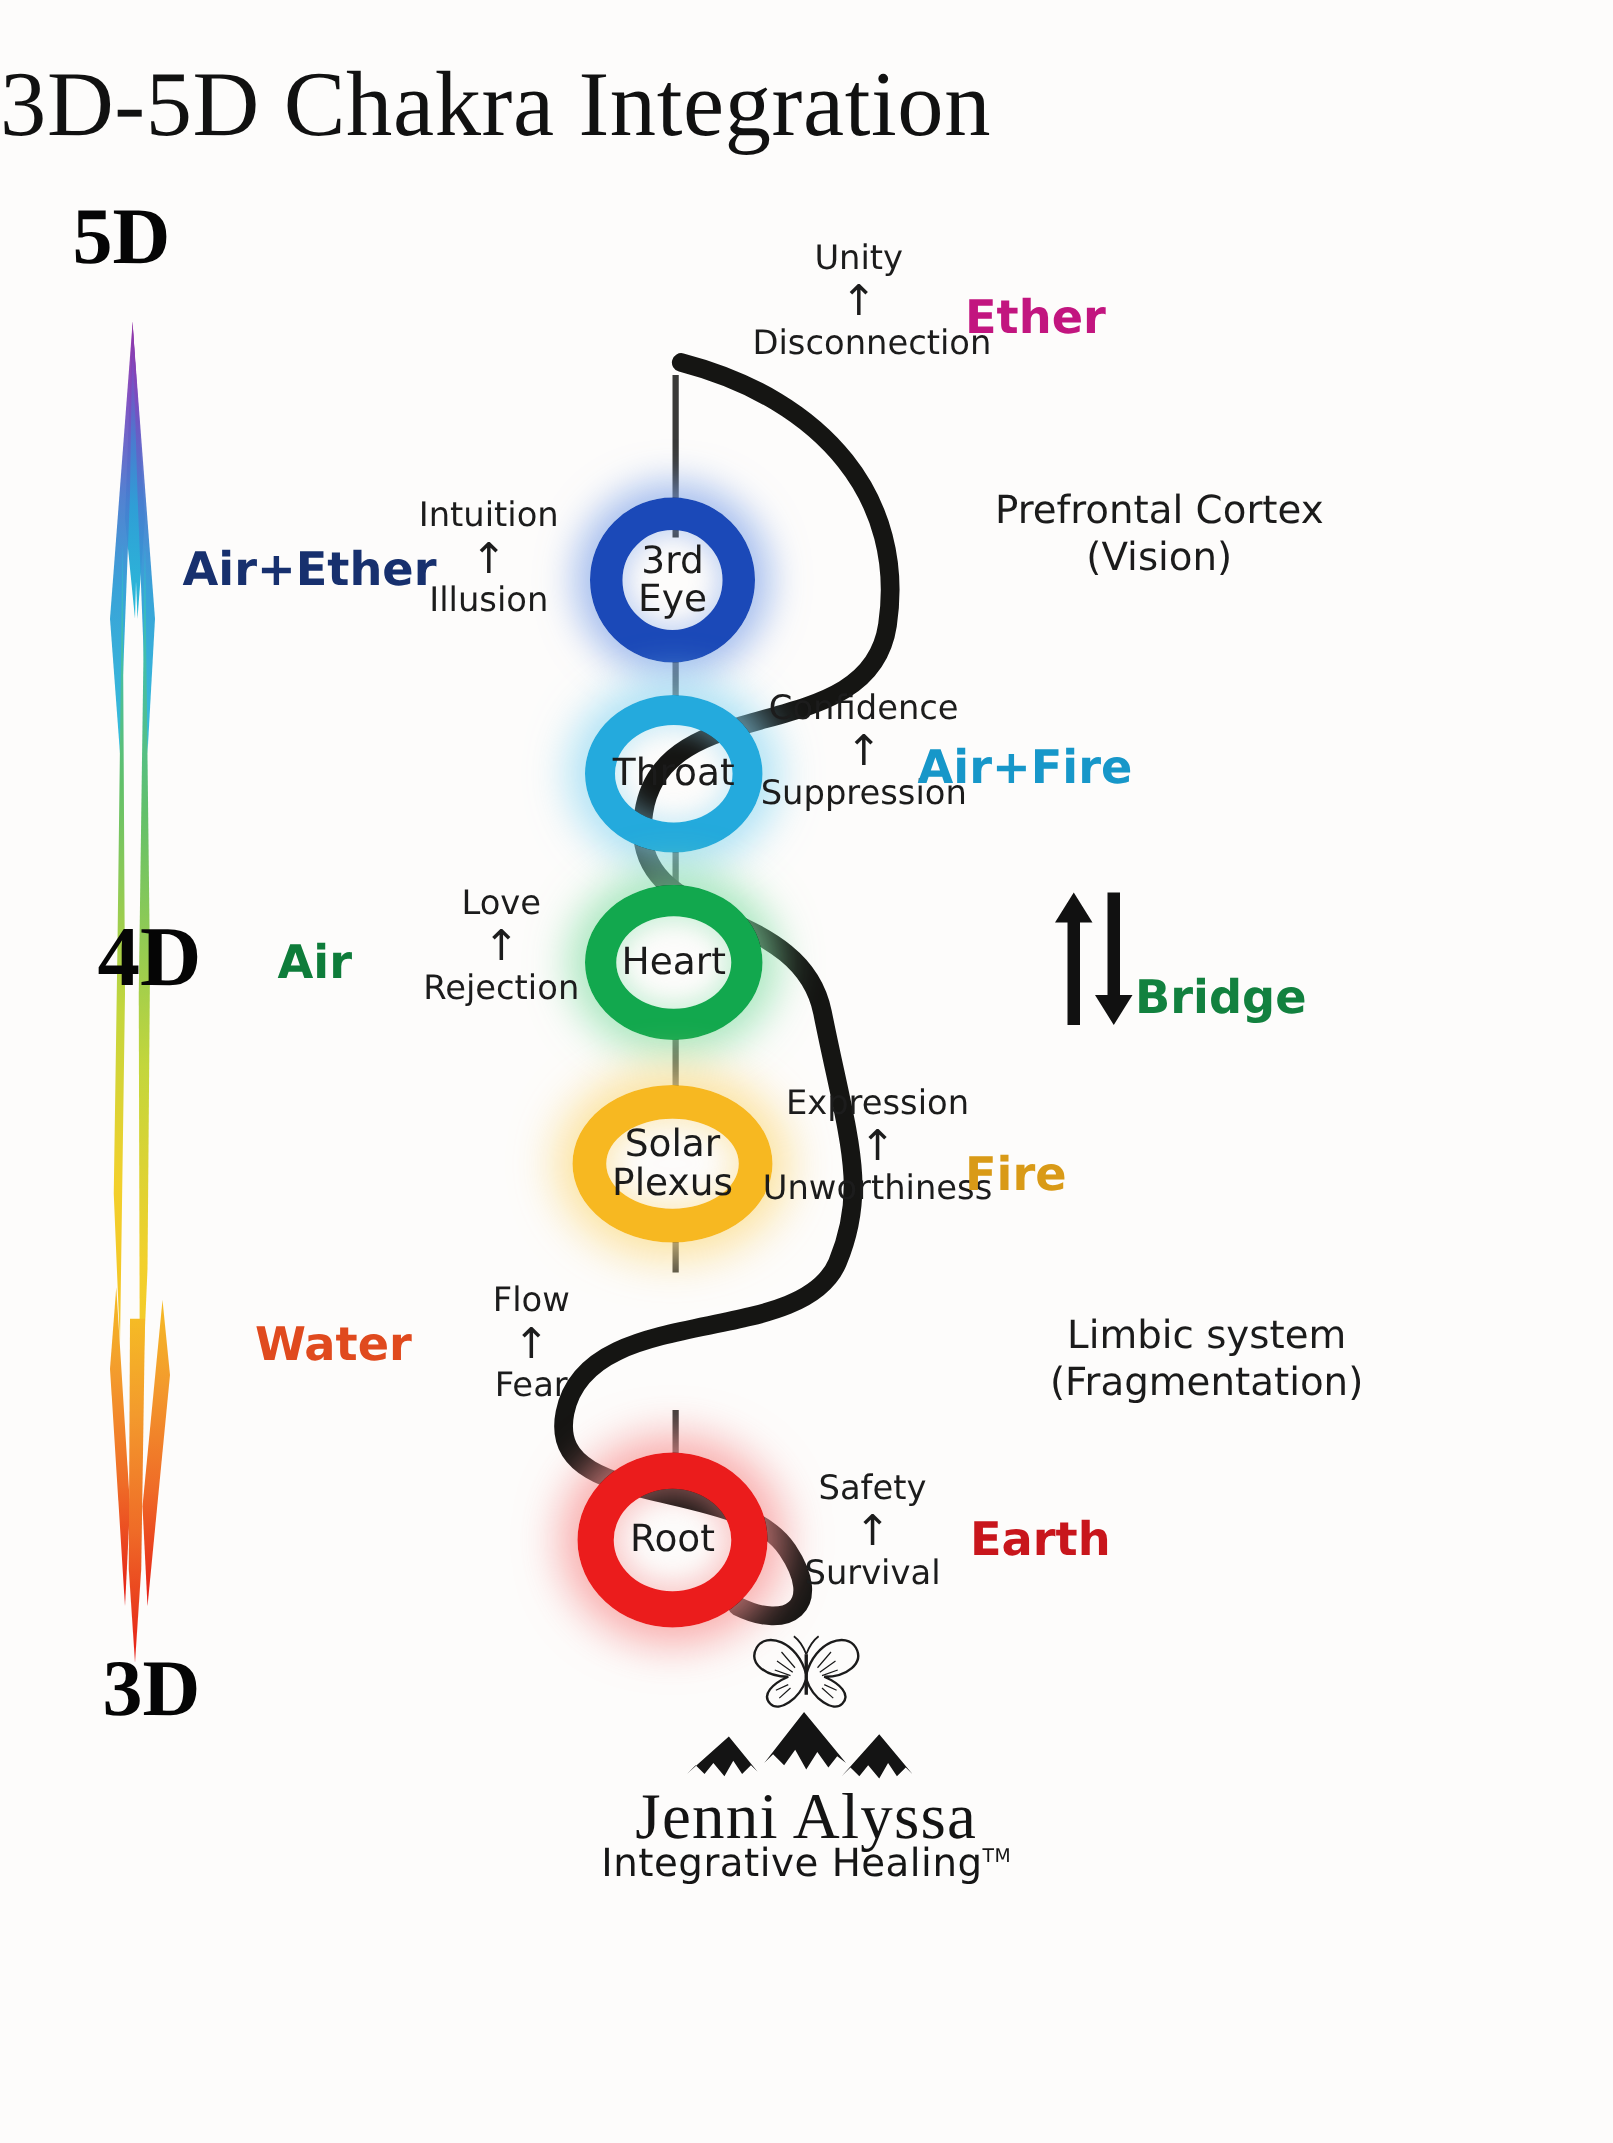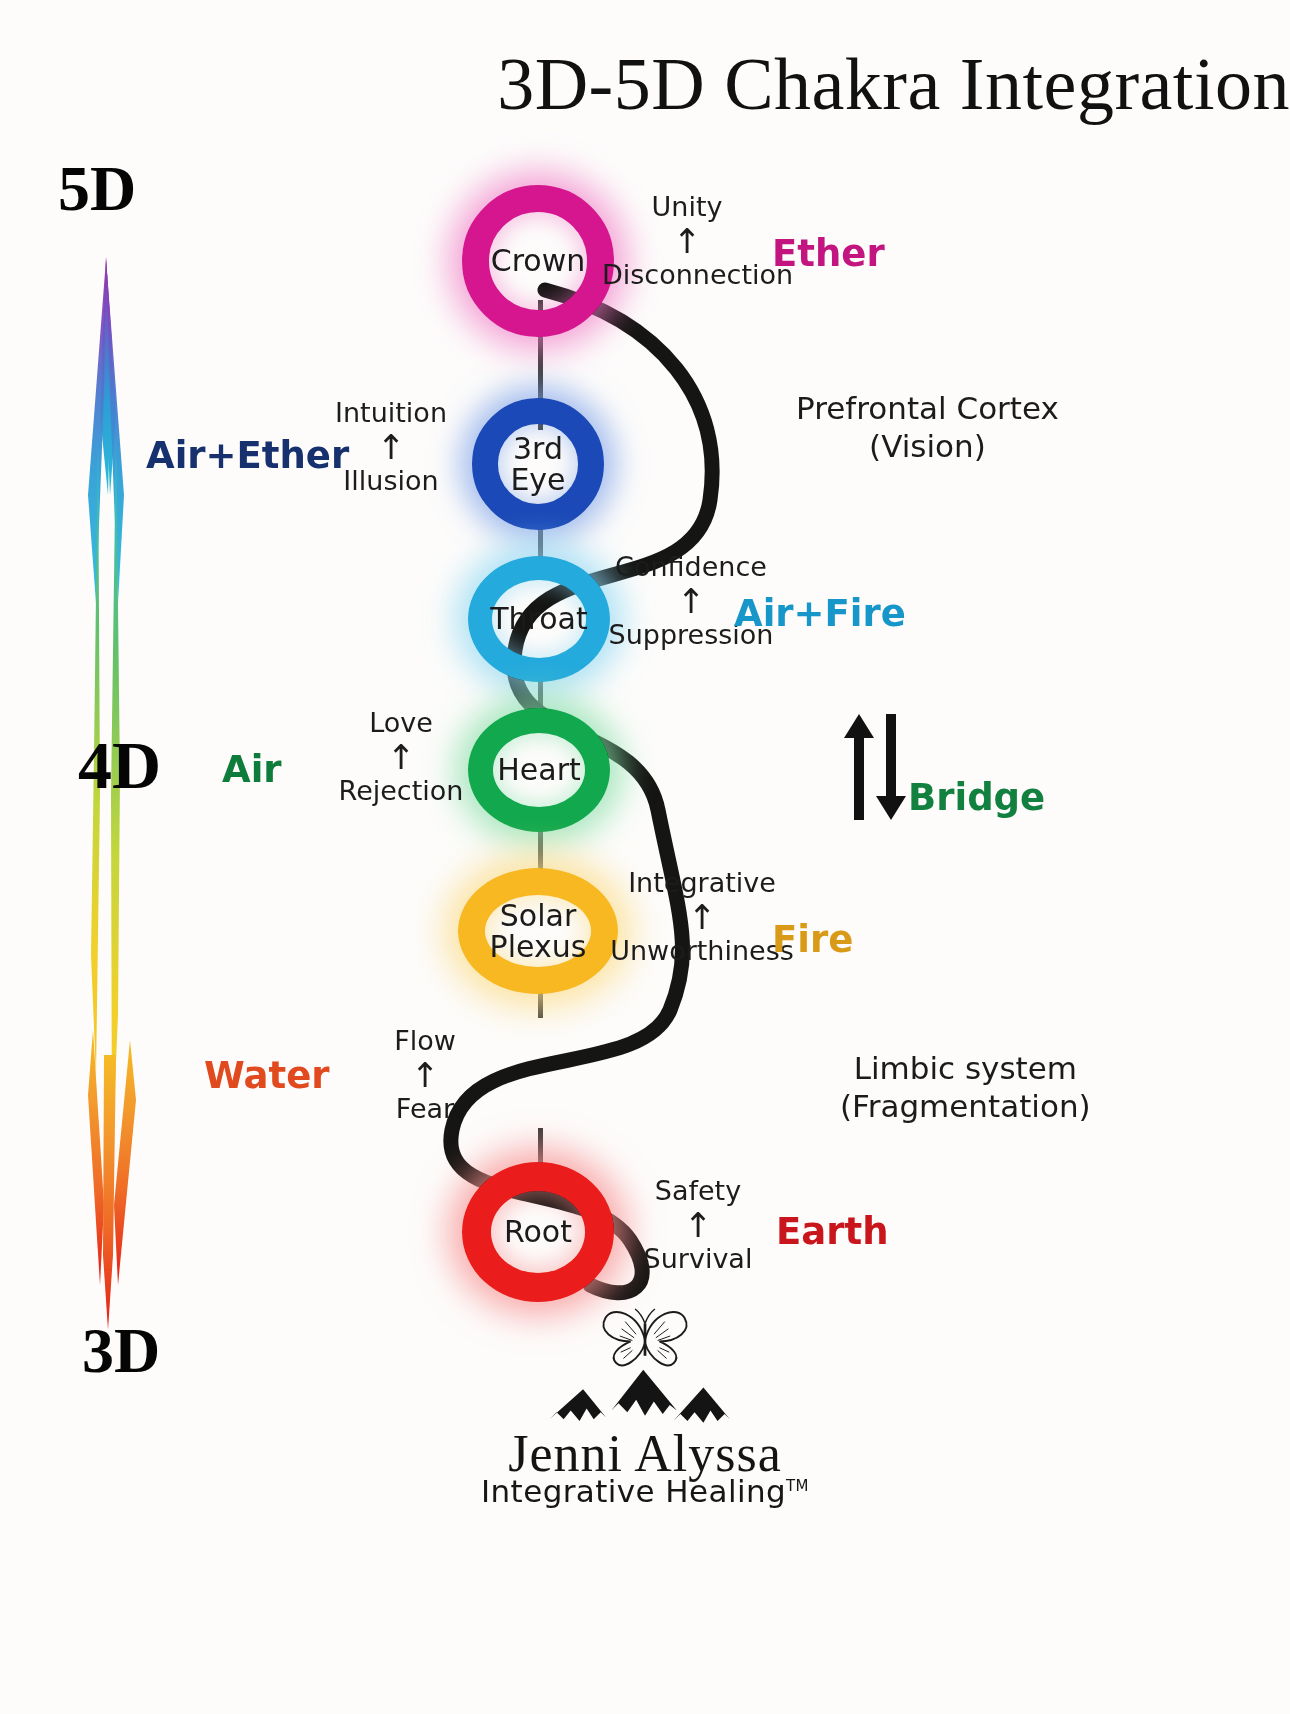--- a/index.html
+++ b/index.html
@@ -7,21 +7,21 @@
     width:1290px;height:1714px;
     background:#fdfcfb;
     font-family:"DejaVu Sans", sans-serif;
     position:relative;
     overflow:hidden;
   }
   .stage{position:absolute;inset:0;}
 
   
   #page-title{
-    position:absolute;left:0;top:42px;width:1290px;text-align:right;
+    position:absolute;left:0;top:42px;width:1290px;text-align:left;
     font-family:"Liberation Serif", "DejaVu Serif", serif;
     font-size:74px;letter-spacing:.5px;color:#111;
     white-space:nowrap;
   }
 
   
   .dim-label{
     position:absolute;
     font-family:"Liberation Serif","DejaVu Serif",serif;
     font-weight:bold;color:#050505;
@@ -168,25 +168,20 @@
 
   <div id="chakra-column">
 
     <div class="stem" style="left:538px;top:300px;height:130px;"></div>
     <div class="stem" style="left:538px;top:518px;height:50px;"></div>
     <div class="stem" style="left:538px;top:668px;height:52px;"></div>
     <div class="stem" style="left:538px;top:820px;height:58px;"></div>
     <div class="stem" style="left:538px;top:980px;height:38px;"></div>
     <div class="stem" style="left:538px;top:1128px;height:42px;"></div>
 
-    <div class="chakra" style="left:462px;top:185px;width:152px;height:152px;
-                border:27px solid #d6168f;
-                box-shadow:0 0 34px 13px rgba(240,122,196,.70), inset 0 0 22px 4px rgba(240,122,196,.45);">
-      <span class="cname">Crown</span>
-    </div>
 
     <div class="chakra" style="left:472px;top:398px;width:132px;height:132px;
                 border:26px solid #1b49b8;
                 box-shadow:0 0 30px 12px rgba(125,162,232,.70), inset 0 0 20px 4px rgba(125,162,232,.45);">
       <span class="cname">
         <span>3rd</span><br>
         <span>Eye</span>
       </span>
     </div>
 
@@ -237,21 +232,21 @@
     <span>Suppression</span>
   </div>
 
   <div class="pair" style="left:316px;top:708px;width:170px;">
     <span>Love</span>
     <span class="arrow">↑</span>
     <span>Rejection</span>
   </div>
 
   <div class="pair" style="left:602px;top:868px;width:200px;">
-    <span>Integrative</span>
+    <span>Expression</span>
     <span class="arrow">↑</span>
     <span>Unworthiness</span>
   </div>
 
   <div class="pair" style="left:360px;top:1026px;width:130px;">
     <span>Flow</span>
     <span class="arrow">↑</span>
     <span>Fear</span>
   </div>
 

